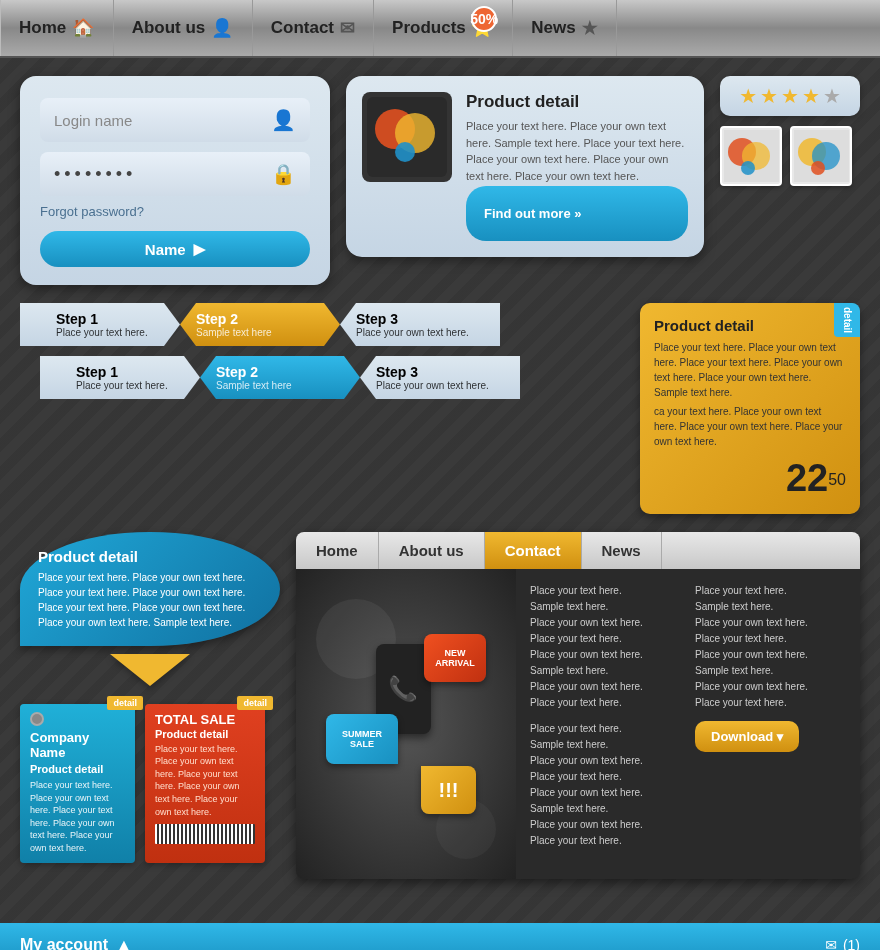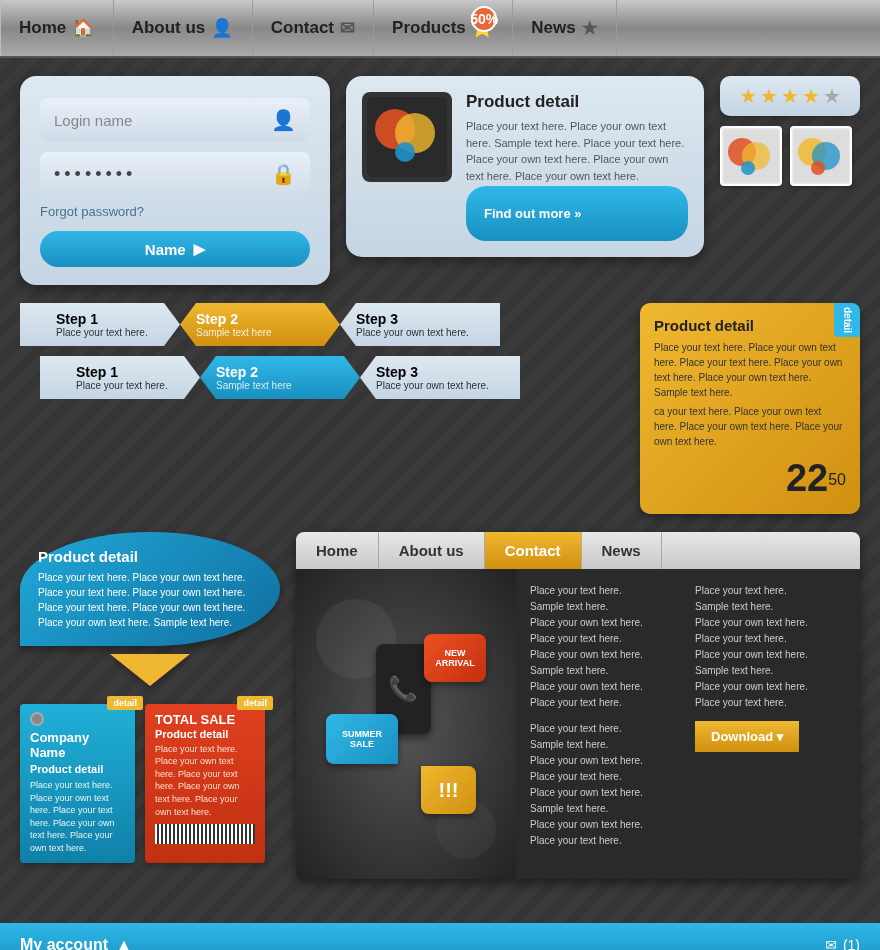--- a/index.html
+++ b/index.html
@@ -390,21 +390,21 @@
       flex: 1;
       display: flex;
       gap: 14px;
     }
     .text-col { flex: 1; }
     .mini-text { font-size: 10px; color: #ccc; line-height: 1.6; margin-bottom: 10px; }
     .download-btn-dark {
       background: linear-gradient(to bottom, #f0b830, #d09010);
       color: white;
       border: none;
-      border-radius: 0;
+      border-radius: 10px;
       padding: 8px 16px;
       font-size: 13px;
       font-weight: bold;
       cursor: pointer;
       display: inline-flex;
       align-items: center;
       gap: 6px;
     }
     .orange-detail-card {
       background: linear-gradient(135deg, #f0b830, #d09010);

